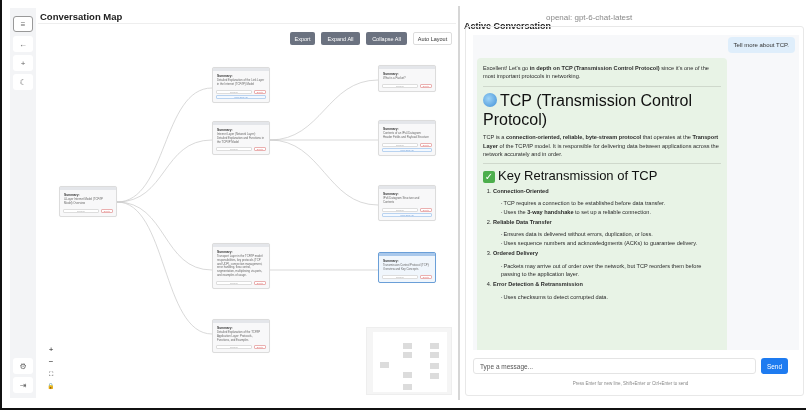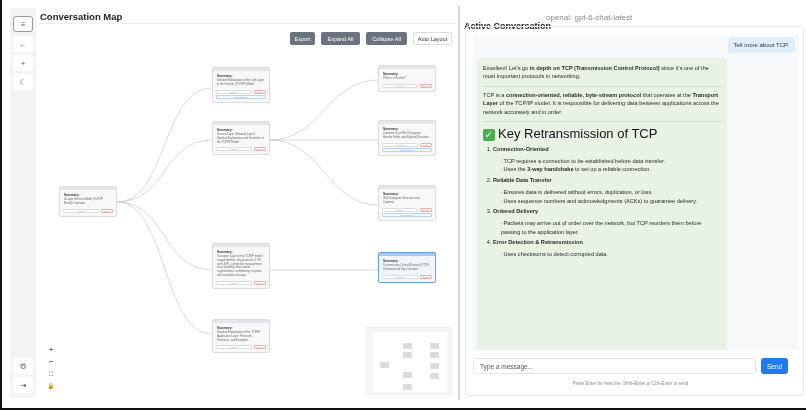--- a/index.html
+++ b/index.html
@@ -239,20 +239,21 @@
 
   <div class="conv-title">Active Conversation</div>
   <div class="conv-model">openai: gpt-6-chat-latest</div>
   <div class="conv-box"></div>
 
   <div class="messages">
     <div class="user-msg">Tell more about TCP.</div>
     <div class="ai-msg">
       <p><span>Excellent! Let's go </span><b>in depth on TCP (Transmission Control Protocol)</b><span> since it's one of the most important protocols in networking.</span></p>
       <hr>
+      <h1><span class="emoji-globe"></span><span>TCP (Transmission Control Protocol)</span></h1>
       <p><span>TCP is a </span><b>connection-oriented, reliable, byte-stream protocol</b><span> that operates at the </span><b>Transport Layer</b><span> of the TCP/IP model. It is responsible for delivering data between applications across the network accurately and in order.</span></p>
       <hr>
       <h2><span class="emoji-check">✓</span><span>Key Retransmission of TCP</span></h2>
       <ol>
         <li><b>Connection-Oriented</b>
           <ul>
             <li>TCP requires a connection to be established before data transfer.</li>
             <li><span>Uses the </span><b>3-way handshake</b><span> to set up a reliable connection.</span></li>
           </ul>
         </li>

